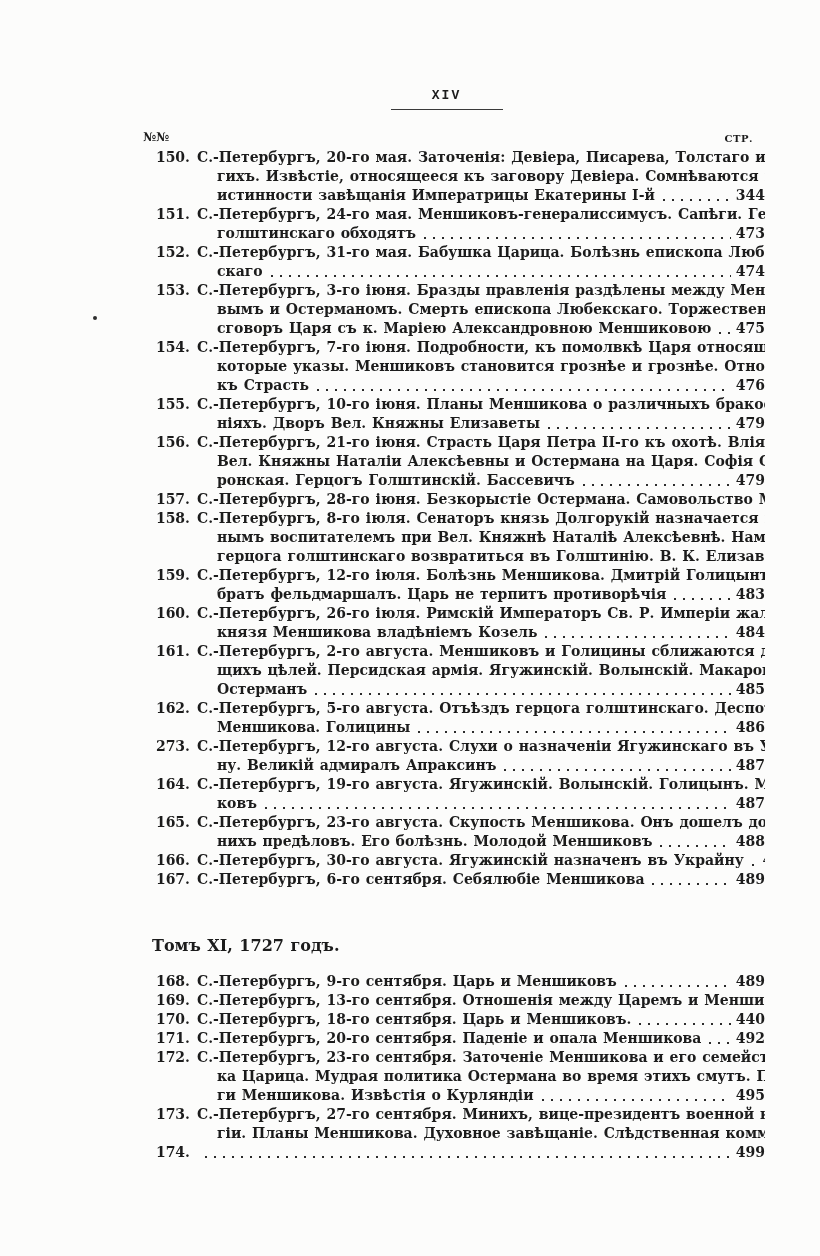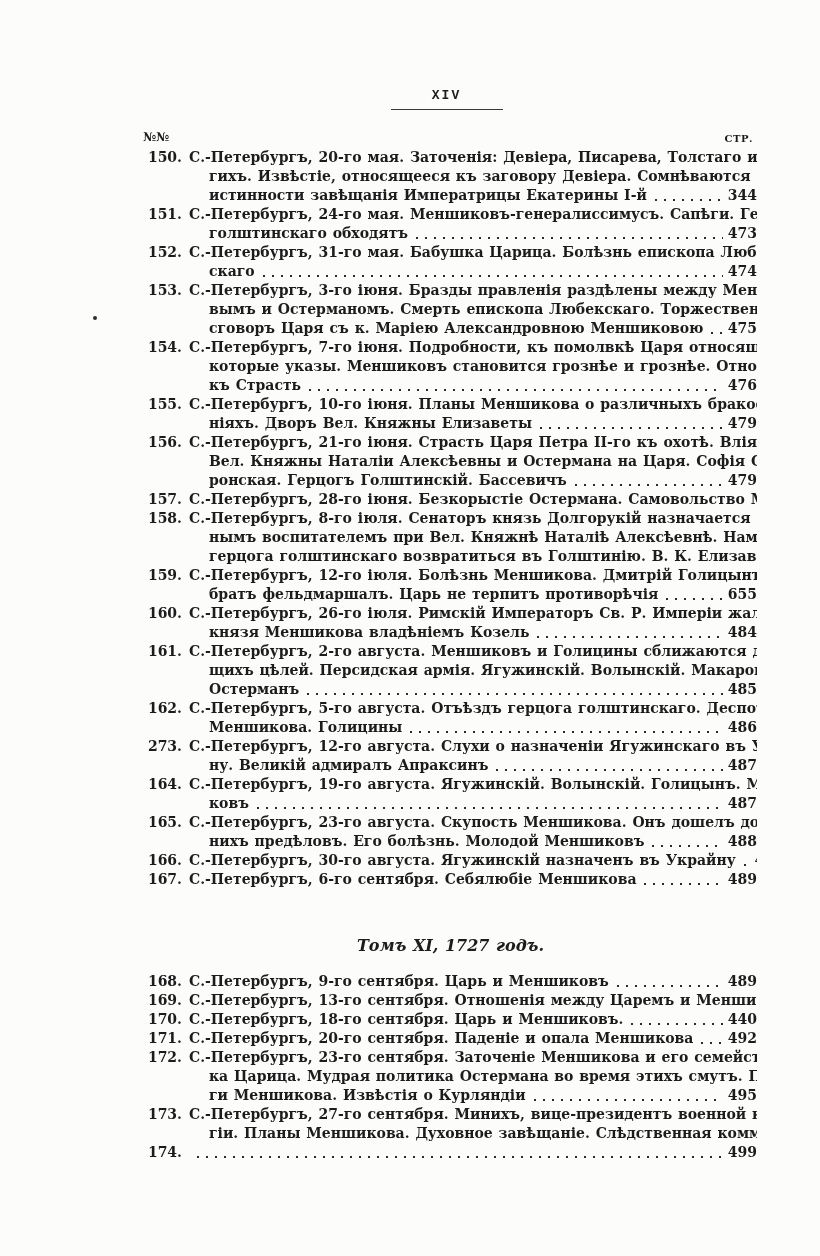--- a/index.html
+++ b/index.html
@@ -29,40 +29,40 @@
   .col-head-left {
     position:absolute; left:143px; top:130px;
     font-size:12px; font-weight:700;
   }
   .col-head-right {
     position:absolute; left:140px; top:133px; width:613px;
     text-align:right;
     font-size:10px; font-weight:700; letter-spacing:0.5px;
   }
   .toc {
-    position:absolute; left:144px; top:148px; width:613px;
+    position:absolute; left:152px; top:148px; width:613px;
     font-size:14px; font-weight:700; line-height:19px;
     word-spacing:1px;
   }
   .row { display:flex; align-items:baseline; overflow:hidden; }
   .row.cont { padding-left:65px; }
   .num {
     flex:none; width:38px; text-align:right; margin-right:7px;
   }
   .txt { flex:0 1 auto; white-space:nowrap; }
   .leader {
     flex:1 1 auto; min-width:6px; height:2.4px;
     align-self:flex-end; margin:0 4px 4px 8px;
     background-image:repeating-linear-gradient(to right,
       #2b2b2b 0, #2b2b2b 2.2px, transparent 2.2px, transparent 9px);
   }
   .page-no { flex:none; min-width:30px; text-align:right; }
   .section-heading {
-    text-align:center; font-size:16px; font-weight:700;
-    line-height:20px; margin:47px 0 16px 0;font-style:italic;
+    font-size:16px; font-weight:700;
+    line-height:20px; margin:47px 0 16px 0;
   }
   .speck {
     position:absolute; left:93px; top:316px;
     width:4px; height:4px; border-radius:50%;
     background:#2e2e2e;
   }
 </style>
 </head>
 <body>
 
@@ -183,21 +183,21 @@
       </div>
     </div>
     <div>
       <div class="row">
         <span class="num">159.</span>
         <span class="txt">С.-Петербургъ, 12-го іюля. Болѣзнь Меншикова. Дмитрій Голицынъ и его</span>
       </div>
       <div class="row cont">
         <span class="txt">братъ фельдмаршалъ. Царь не терпитъ противорѣчія</span>
         <span class="leader"></span>
-        <span class="page-no">655</span>
+        <span class="page-no">483</span>
       </div>
     </div>
     <div>
       <div class="row">
         <span class="num">160.</span>
         <span class="txt">С.-Петербургъ, 26-го іюля. Римскій Императоръ Св. Р. Имперіи жалуетъ</span>
       </div>
       <div class="row cont">
         <span class="txt">князя Меншикова владѣніемъ Козель</span>
         <span class="leader"></span>

